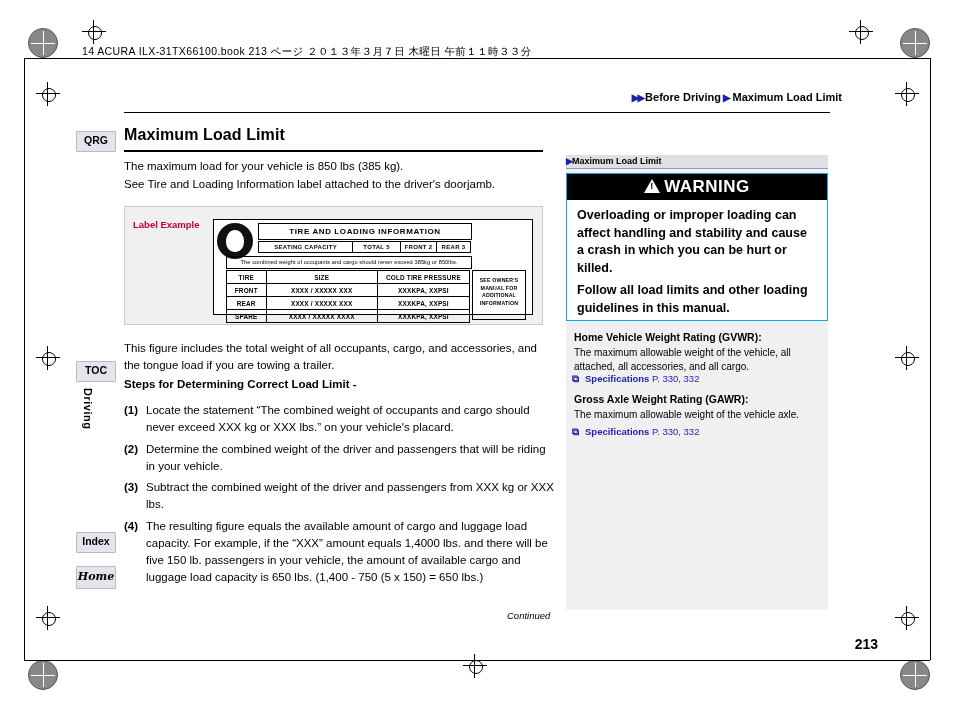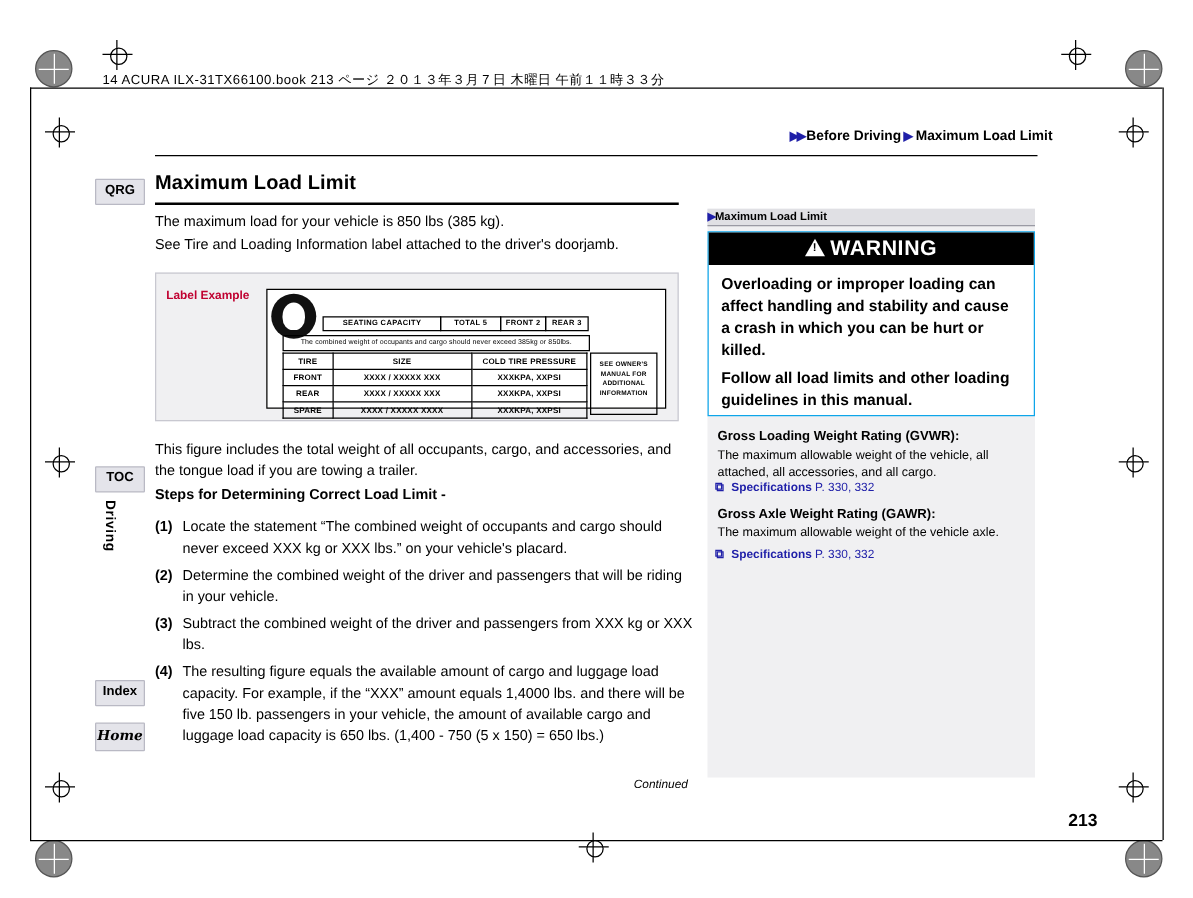--- a/index.html
+++ b/index.html
@@ -13,21 +13,20 @@
     font-family: "Liberation Sans", sans-serif;
     color: #000;
     position: relative;
     overflow: hidden;
   }
   .page {
     position: absolute;
     left: 0; top: 0;
     width: 954px;
     height: 588px;
-    margin-top: 12px;
   }
 
   
   .crop-line {
     position: absolute;
     background: #000;
   }
   .reg-circle {
     position: absolute;
     border-radius: 50%;
@@ -561,20 +560,21 @@
   <div class="title">Maximum Load Limit</div>
   <div class="title-rule"></div>
 
   <div class="intro1">The maximum load for your vehicle is 850 lbs (385 kg).</div>
   <div class="intro2">See Tire and Loading Information label attached to the driver's doorjamb.</div>
 
   <div class="fig-box">
     <div class="fig-label">Label Example</div>
     <div class="placard">
       <div class="tire-logo"></div>
+      <div class="placard-title">TIRE  AND  LOADING  INFORMATION</div>
       <div class="seating-row">
         <div class="cell c1">SEATING  CAPACITY</div>
         <div class="cell c2">
           <span>TOTAL</span>&nbsp;
           <span>5</span>
         </div>
         <div class="cell c3">
           <span>FRONT</span>&nbsp;
           <span>2</span>
         </div>
@@ -641,21 +641,21 @@
   <div class="side-head-txt">Maximum Load Limit</div>
 
   <div class="warn-box">
     <div class="warn-bar">
       <span class="warn-tri"></span><span class="wtxt">WARNING</span>
     </div>
     <div class="warn-p1">Overloading or improper loading can affect handling and stability and cause a crash in which you can be hurt or killed.</div>
     <div class="warn-p2">Follow all load limits and other loading guidelines in this manual.</div>
   </div>
 
-  <div class="side-item-title gvwr-title">Gross Loading Weight Rating (GVWR):</div>
+  <div class="side-item-title gvwr-title">Home Vehicle Weight Rating (GVWR):</div>
   <div class="side-item-body gvwr-body">The maximum allowable weight of the vehicle, all attached, all accessories, and all cargo.</div>
   <div class="side-link gvwr-link">
     <span class="bm">⧉</span><span class="spec">Specifications</span> <span class="pg">P. 330, 332</span>
   </div>
 
   <div class="side-item-title gawr-title">Gross Axle Weight Rating (GAWR):</div>
   <div class="side-item-body gawr-body">The maximum allowable weight of the vehicle axle.</div>
   <div class="side-link gawr-link">
     <span class="bm">⧉</span><span class="spec">Specifications</span> <span class="pg">P. 330, 332</span>
   </div>

